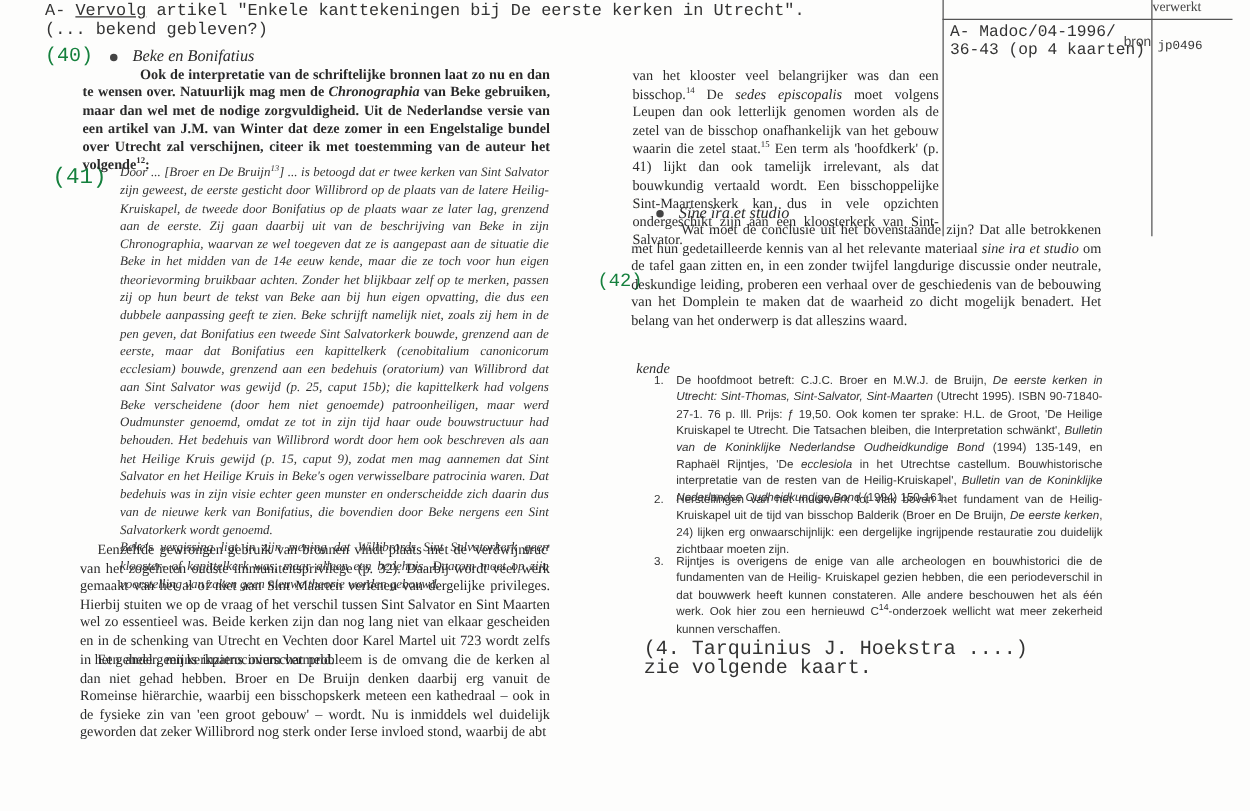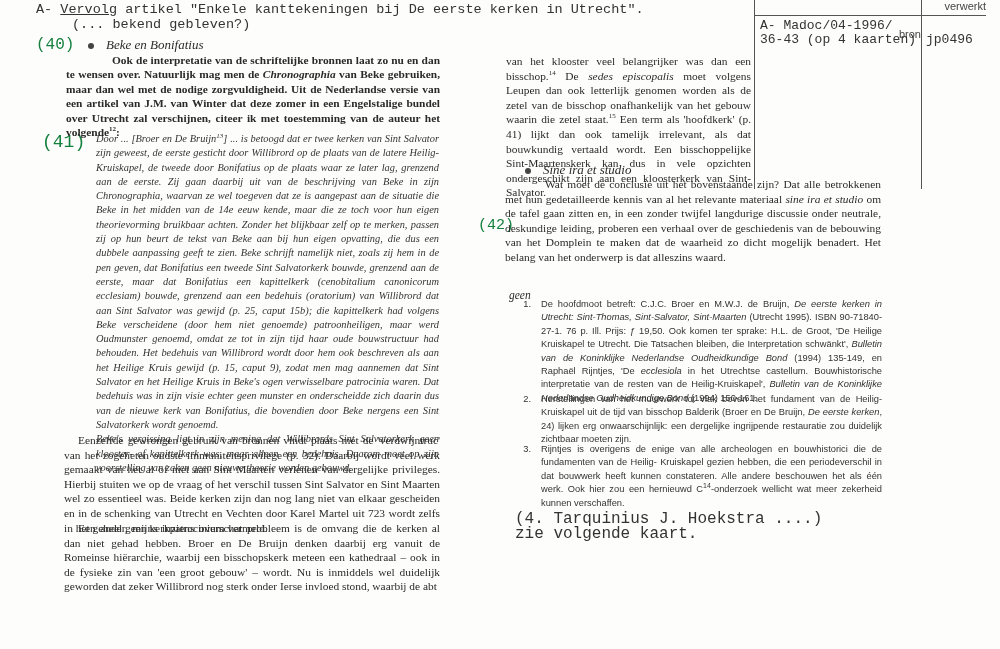--- a/index.html
+++ b/index.html
@@ -4,32 +4,32 @@
 <style>
   html, body { margin:0; padding:0; }
   body { width:1000px; height:649px; background:#fdfdfc; position:relative; overflow:hidden; color:#2a2a2a; font-family:"Liberation Serif", serif; }
   .abs { position:absolute; }
   .mono { font-family:"Liberation Mono", monospace; color:#333; }
   .sans { font-family:"Liberation Sans", sans-serif; }
   .hand { font-family:Liberation Mono, monospace; color:#15803d; font-weight:300; }
 
   #header-line1 { left:36px; top:2px; font-size:13.5px; white-space:nowrap; }
   #header-line1 .u { text-decoration:underline; }
-  #header-line2 { left:36px; top:17px; font-size:13.5px; white-space:nowrap;margin-left:36px; }
+  #header-line2 { left:36px; top:17px; font-size:13.5px; white-space:nowrap; }
 
   
   #card-table { left:754px; top:-1px; width:232px; height:190px; }
   #card-table .vline-left { position:absolute; left:0; top:0; width:1px; height:190px; background:#555; }
   #card-table .vline-mid { position:absolute; left:167px; top:0; width:1px; height:190px; background:#555; }
   #card-table .hline { position:absolute; left:0; top:16px; width:232px; height:1px; background:#555; }
   #card-table .hdr-bron { position:absolute; left:0; width:167px; top:1px; text-align:right; font-size:11px; color:#444;margin-top:28px; }
-  #card-table .hdr-verw { position:absolute; left:168px; width:64px; top:1px; text-align:right; font-size:11px; color:#444; }
+  #card-table .hdr-verw { position:absolute; left:168px; width:64px; top:1px; text-align:left; font-size:11px; color:#444;font-family:Liberation Serif, serif; }
   #card-table .src1 { position:absolute; left:6px; top:19px; font-size:13px; white-space:nowrap; }
   #card-table .src2 { position:absolute; left:6px; top:33px; font-size:13px; white-space:nowrap; }
-  #card-table .proc { position:absolute; left:172px; top:33px; font-size:13px;text-align:center; }
+  #card-table .proc { position:absolute; left:172px; top:33px; font-size:10px;text-align:center; }
 
   .margin-num { font-size:16px; }
 
   .sec-head { font-style:italic; font-size:13px; white-space:nowrap; }
   .bullet { display:inline-block; width:6px; height:6px; border-radius:50%; background:#444; margin-right:12px; vertical-align:middle; }
 
   .para { font-size:11.4px; line-height:14.4px; text-align:justify; text-align-last:left;font-weight:bold; }
   .para .ind { display:inline-block; width:46px; }
   .quote { font-size:10.4px; line-height:14.3px; font-style:italic; text-align:justify; color:#333; }
   .para2 { font-size:11.4px; line-height:14.6px; text-align:justify; }
@@ -75,21 +75,21 @@
 <div class="abs para2" style="left:64px; top:433px; width:376px;"><span class="ind"></span><span>Eenzelfde gewrongen gebruik van bronnen vindt plaats met de 'verdwijntruc' van het zogeheten oudste immuniteitsprivilege (p. 32). Daarbij wordt veel werk gemaakt van het al of niet aan Sint Maarten verlenen van dergelijke privileges. Hierbij stuiten we op de vraag of het verschil tussen Sint Salvator en Sint Maarten wel zo essentieel was. Beide kerken zijn dan nog lang niet van elkaar gescheiden en in de schenking van Utrecht en Vechten door Karel Martel uit 723 wordt zelfs in het geheel geen kerkpatrocinium vermeld.</span></div>
 <div class="abs para2" style="left:64px; top:521px; width:376px;"><span class="ind"></span><span>Een ander, mijns inziens overschat probleem is de omvang  die de kerken al dan niet gehad hebben. Broer en De Bruijn denken daarbij erg vanuit de Romeinse hiërarchie, waarbij een bisschopskerk meteen een kathedraal – ook in de fysieke zin van 'een groot gebouw' – wordt. Nu is inmiddels wel duidelijk geworden dat zeker Willibrord nog sterk onder Ierse invloed stond, waarbij de abt</span></div>
 
 <div class="abs para2" style="left:506px; top:54px; width:245px;"><span>van het klooster veel belangrijker was dan een bisschop.</span><sup>14</sup><span> De </span><i>sedes episcopalis</i><span> moet volgens Leupen dan ook letterlijk genomen worden als de zetel van de bisschop onafhankelijk van het gebouw waarin die zetel staat.</span><sup>15</sup><span> Een term als 'hoofdkerk' (p. 41) lijkt dan ook tamelijk irrelevant, als dat bouwkundig vertaald wordt. Een bisschoppelijke Sint-Maartenskerk kan dus in vele opzichten ondergeschikt zijn aan een kloosterkerk van Sint-Salvator.</span></div>
 
 <div class="abs sec-head" style="left:525px; top:162px;">
   <span class="bullet"></span><span>Sine ira et studio</span>
 </div>
 <div class="abs para2" style="left:505px; top:177px; width:376px;"><span style="display:inline-block;width:40px;"></span><span>Wat moet de conclusie uit het bovenstaande zijn? Dat alle betrokkenen met hun gedetailleerde kennis van al het relevante materiaal </span><i>sine ira et studio</i><span> om de tafel gaan zitten en, in een zonder twijfel langdurige discussie onder neutrale, deskundige leiding, proberen een verhaal over de geschiedenis van de bebouwing van het Domplein te maken dat de waarheid zo dicht mogelijk benadert. Het belang van het onderwerp is dat alleszins waard.</span></div>
 
-<div id="notes-title" class="abs">geen</div>
+<div id="notes-title" class="abs">kende</div>
 
 <div class="abs note" style="left:541px; top:298px; width:341px;">
   <span class="note-num">1.</span><span>De hoofdmoot betreft: C.J.C. Broer en M.W.J. de Bruijn, </span><i>De eerste kerken in Utrecht: Sint-Thomas, Sint-Salvator, Sint-Maarten</i><span> (Utrecht 1995). ISBN 90-71840-27-1. 76 p. Ill. Prijs: ƒ 19,50. Ook komen ter sprake: H.L. de Groot, 'De Heilige Kruiskapel te Utrecht. Die Tatsachen bleiben, die Interpretation schwänkt', </span><i>Bulletin van de Koninklijke Nederlandse Oudheidkundige Bond</i><span> (1994) 135-149, en Raphaël Rijntjes, 'De </span><i>ecclesiola</i><span> in het Utrechtse castellum. Bouwhistorische interpretatie van de resten van de Heilig-Kruiskapel', </span><i>Bulletin van de Koninklijke Nederlandse Oudheidkundige Bond</i><span> (1994) 150-161.</span>
 </div>
 
 <div class="abs note" style="left:541px; top:393px; width:341px;">
   <span class="note-num">2.</span><span>Herstellingen van het muurwerk tot vlak boven het fundament van de Heilig-Kruiskapel uit de tijd van bisschop Balderik (Broer en De Bruijn, </span><i>De eerste kerken</i><span>, 24) lijken erg onwaarschijnlijk: een dergelijke ingrijpende restauratie zou duidelijk zichtbaar moeten zijn.</span>
 </div>
 
 <div class="abs note" style="left:541px; top:443px; width:341px;">

